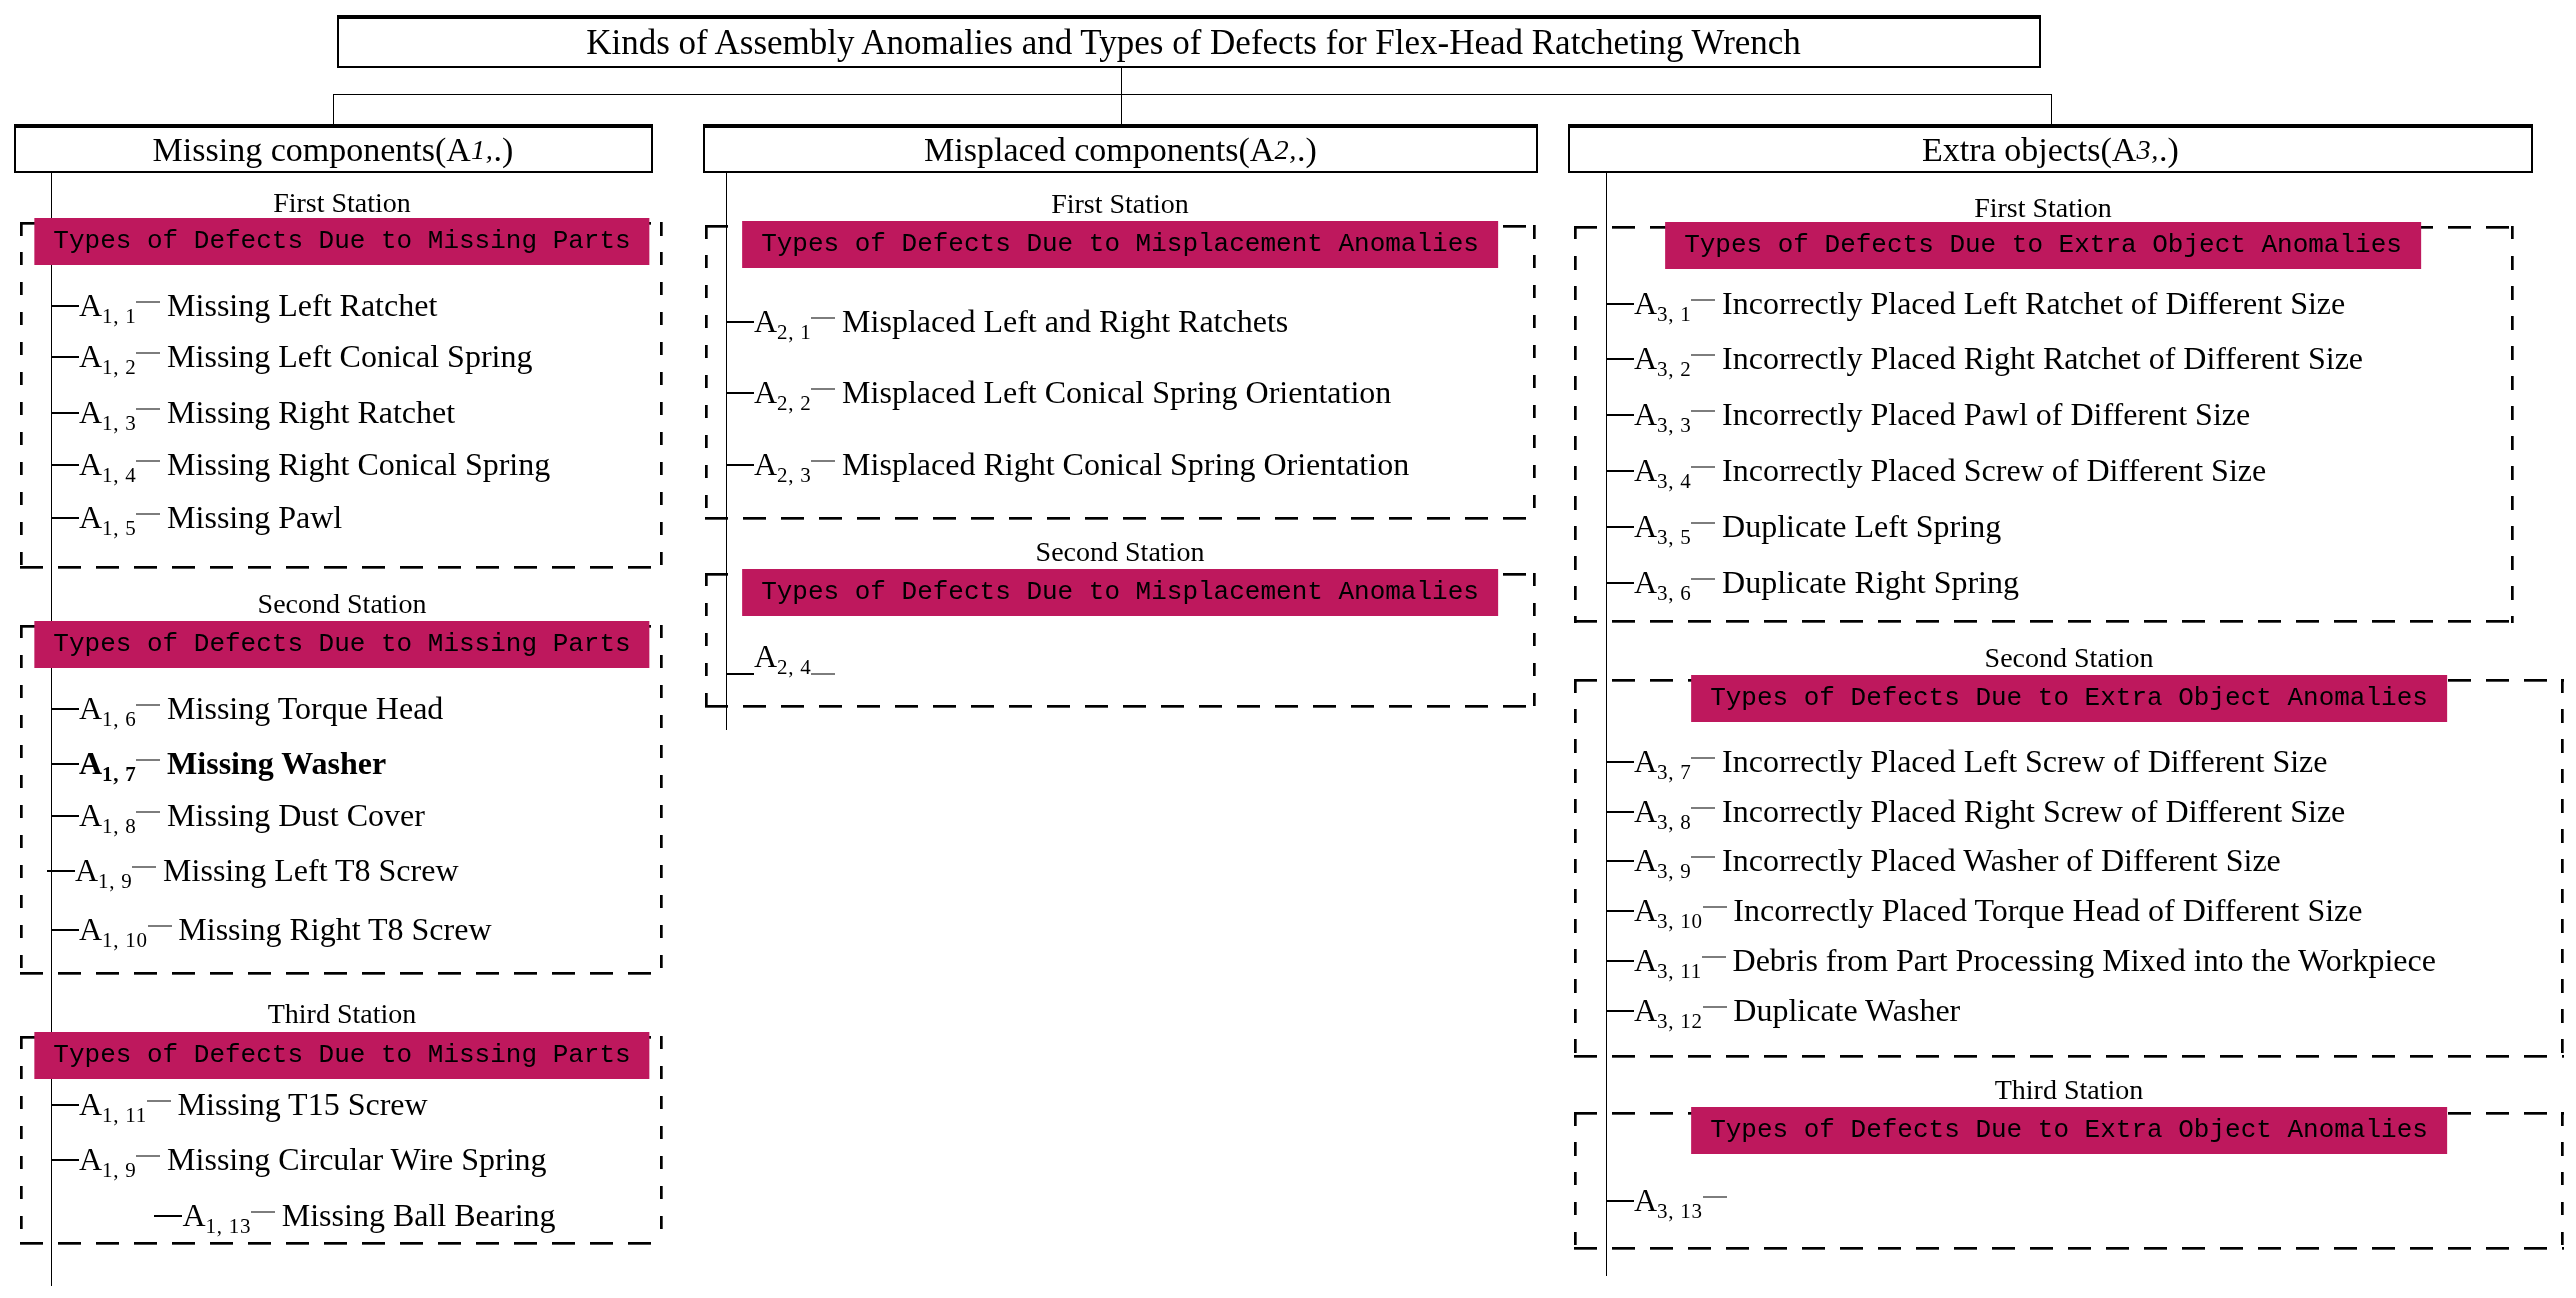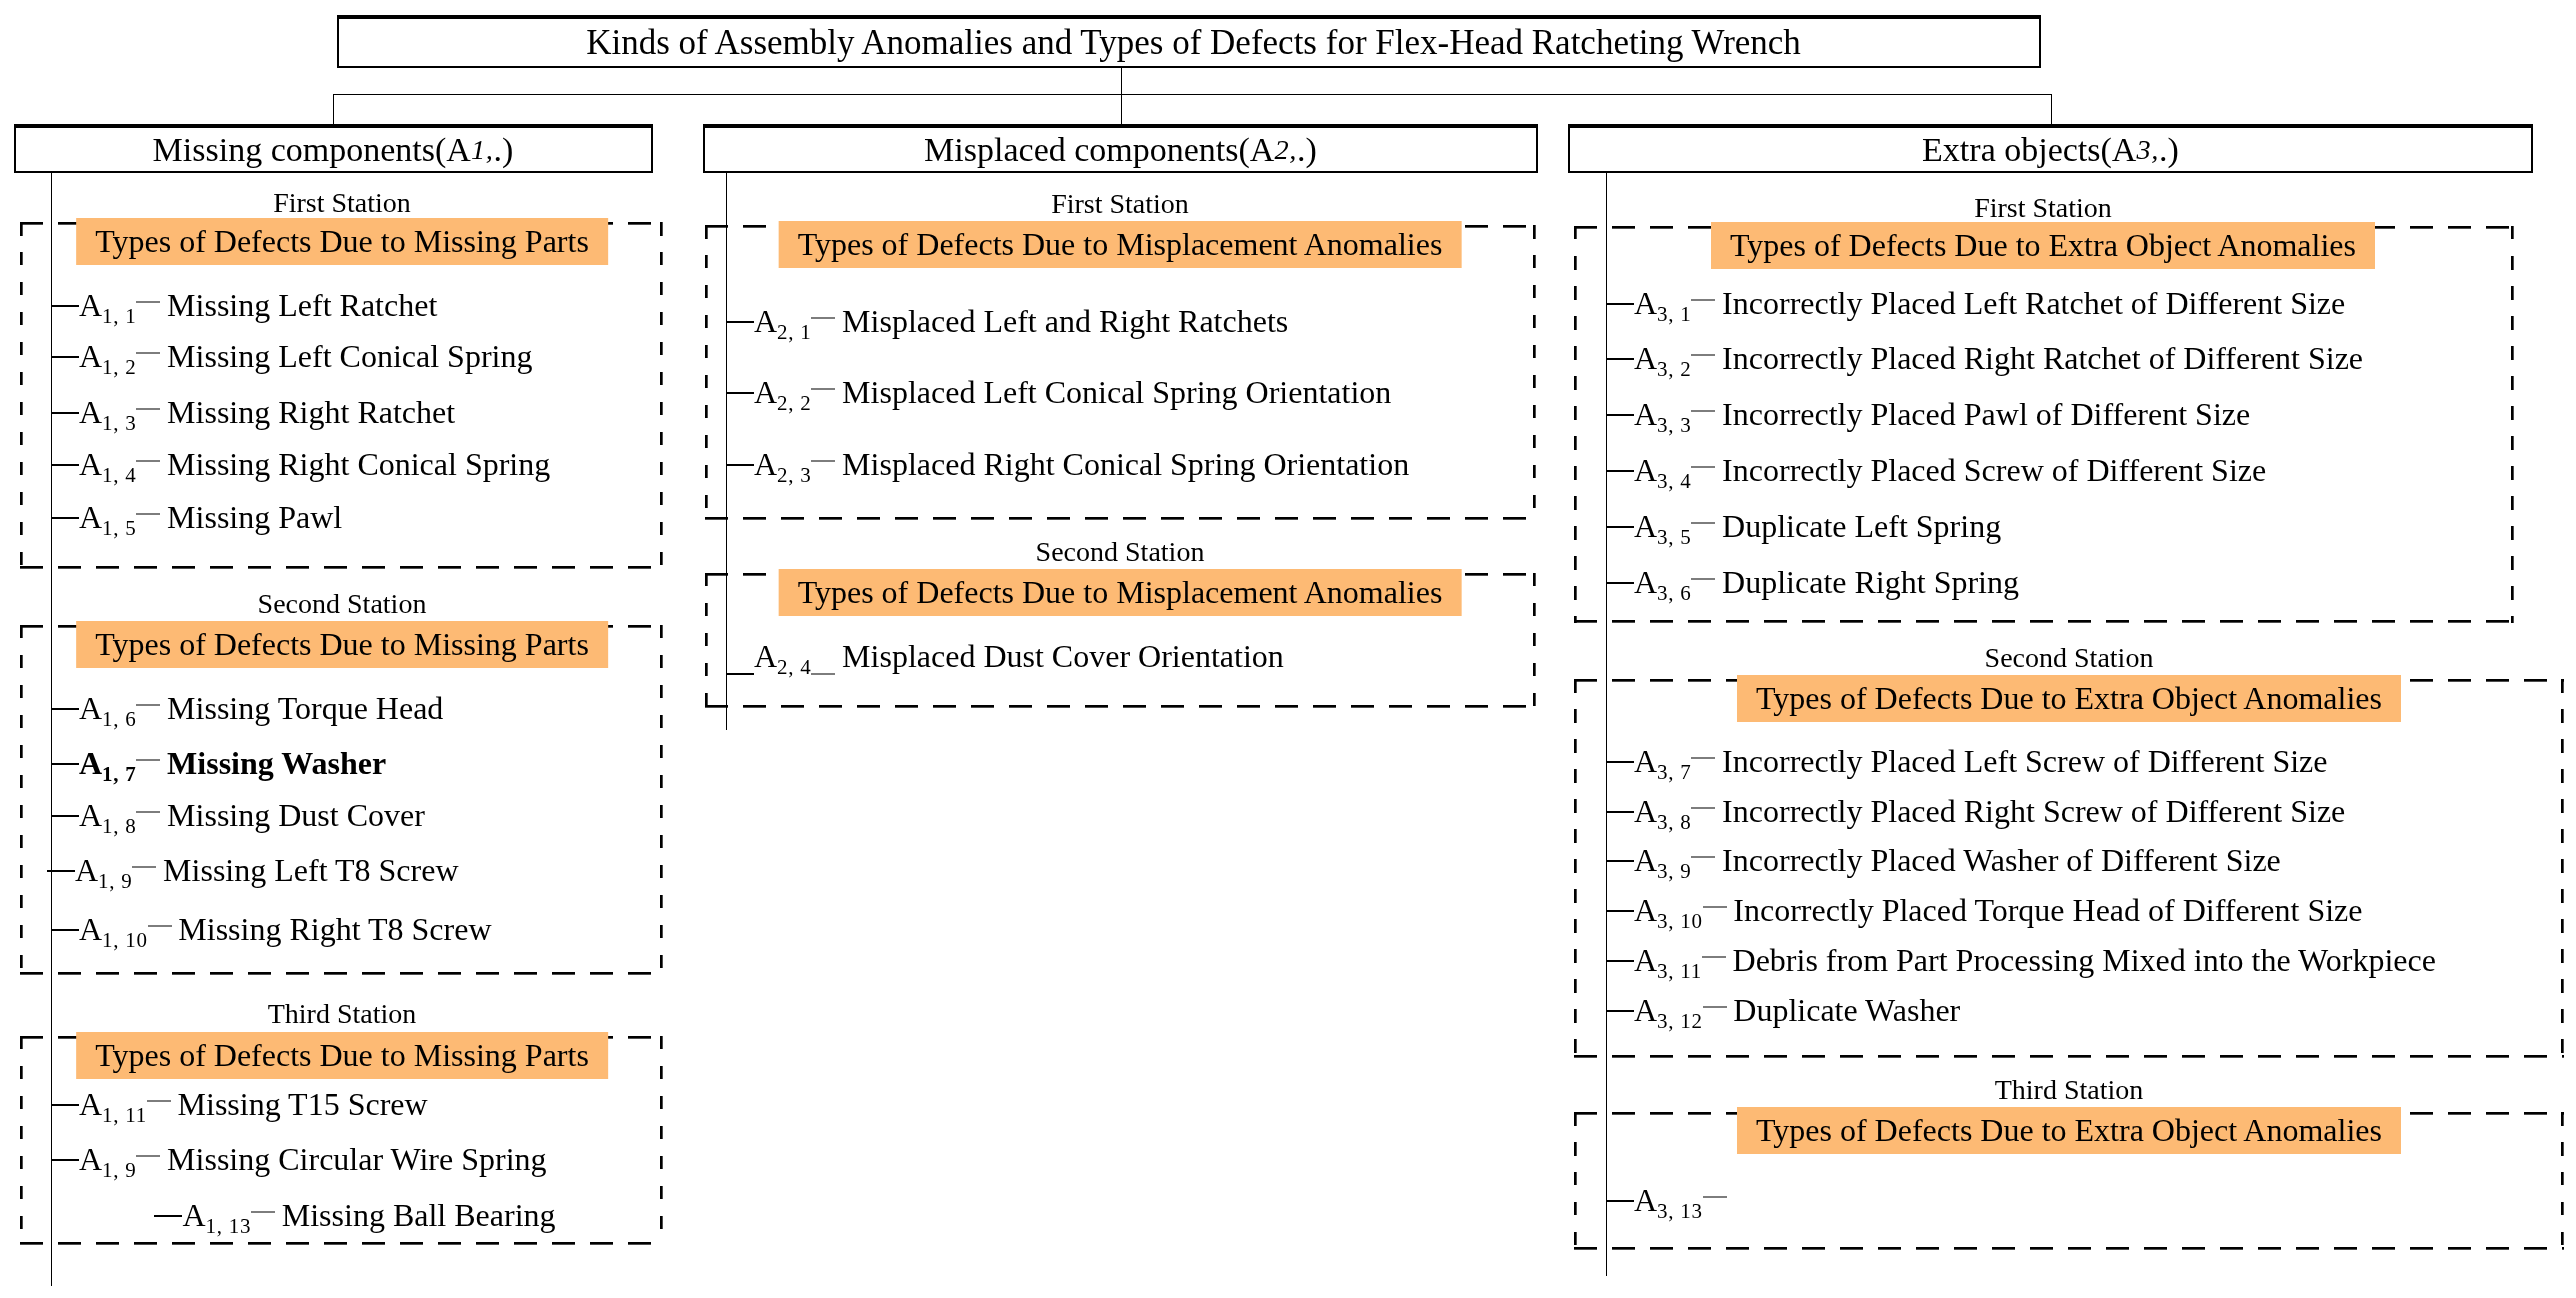--- a/index.html
+++ b/index.html
@@ -24,22 +24,22 @@
       repeating-linear-gradient(180deg,#000 0 13.5px,transparent 13.5px 30px);
     background-size:100% 2.7px,100% 2.7px,2.7px 100%,2.7px 100%;
     background-position:0 0,0 100%,0 0,100% 0;
     background-repeat:no-repeat;
   }
   .station-label{
     position:absolute;transform:translateX(-50%);font-size:28px;line-height:31px;
     white-space:nowrap;z-index:2;
   }
   .btitle{
-    position:absolute;transform:translateX(-50%);font-size:32px;line-height:47px;
-    background:#fdba74;padding:0 19px;white-space:nowrap;z-index:3;
+    position:absolute;transform:translateX(-50%);font-size:26px;line-height:47px;
+    background:#be185d;padding:0 19px;white-space:nowrap;z-index:3;font-family:Liberation Mono, monospace;
   }
   .item{
     position:absolute;display:flex;align-items:center;height:43px;z-index:2;
     white-space:nowrap;
   }
   .t1{height:2px;width:28px;background:#000;flex:0 0 auto;}
   .t2{height:2px;width:24px;background:#7d7d7d;flex:0 0 auto;margin-top:-6.7px;}
   .code{font-size:32px;flex:0 0 auto;}
   .code sub{font-size:21px;line-height:0;}
   .itext{font-size:32px;margin-left:6.7px;flex:0 0 auto;}
@@ -178,21 +178,20 @@
         <span class="t2"></span>
         <span class="itext" data-bind="columns.1.stations.0.items.2.text">Misplaced Right Conical Spring Orientation</span>
       </div>
       <div class="station-label" data-bind="columns.1.stations.1.label" style="left: 1120px; top: 536px;">Second Station</div>
       <div class="sbox" style="left: 705px; top: 573px; width: 831px; height: 135px;"></div>
       <div class="btitle" data-bind="columns.1.stations.1.box_title" style="left: 1120px; top: 569px;">Types of Defects Due to Misplacement Anomalies</div>
       <div class="item" style="left: 726px; top: 632px; width: 805px; align-items: flex-end;">
         <span class="t1"></span>
         <span class="code"><span data-bind="columns.1.stations.1.items.0.code_prefix">A</span><sub data-bind="columns.1.stations.1.items.0.code_sub">2, 4</sub></span>
         <span class="t2"></span>
-        <span class="itext" data-bind="columns.1.stations.1.items.0.text">Misplaced Dust Cover Orientation</span>
       </div>
       <div class="solidbox col-header" style="left: 1568px; top: 124px; width: 965px; height: 49px;">
         <span data-bind="columns.2.header.prefix">Extra objects(A</span>
         <sub class="subi" data-bind="columns.2.header.sub">3,</sub>
         <span data-bind="columns.2.header.suffix"> .)</span>
       </div>
       <div class="vline" style="left: 1606px; top: 172px; width: 1.3px; height: 1104px;"></div>
       <div class="station-label" data-bind="columns.2.stations.0.label" style="left: 2043px; top: 192px;">First Station</div>
       <div class="sbox" style="left: 1574px; top: 226px; width: 940px; height: 397px;"></div>
       <div class="btitle" data-bind="columns.2.stations.0.box_title" style="left: 2043px; top: 222px;">Types of Defects Due to Extra Object Anomalies</div>

